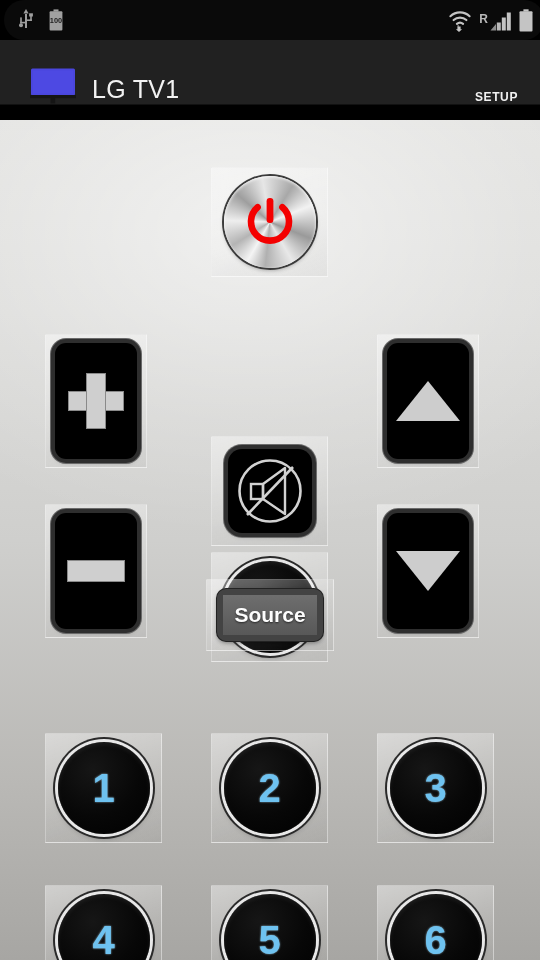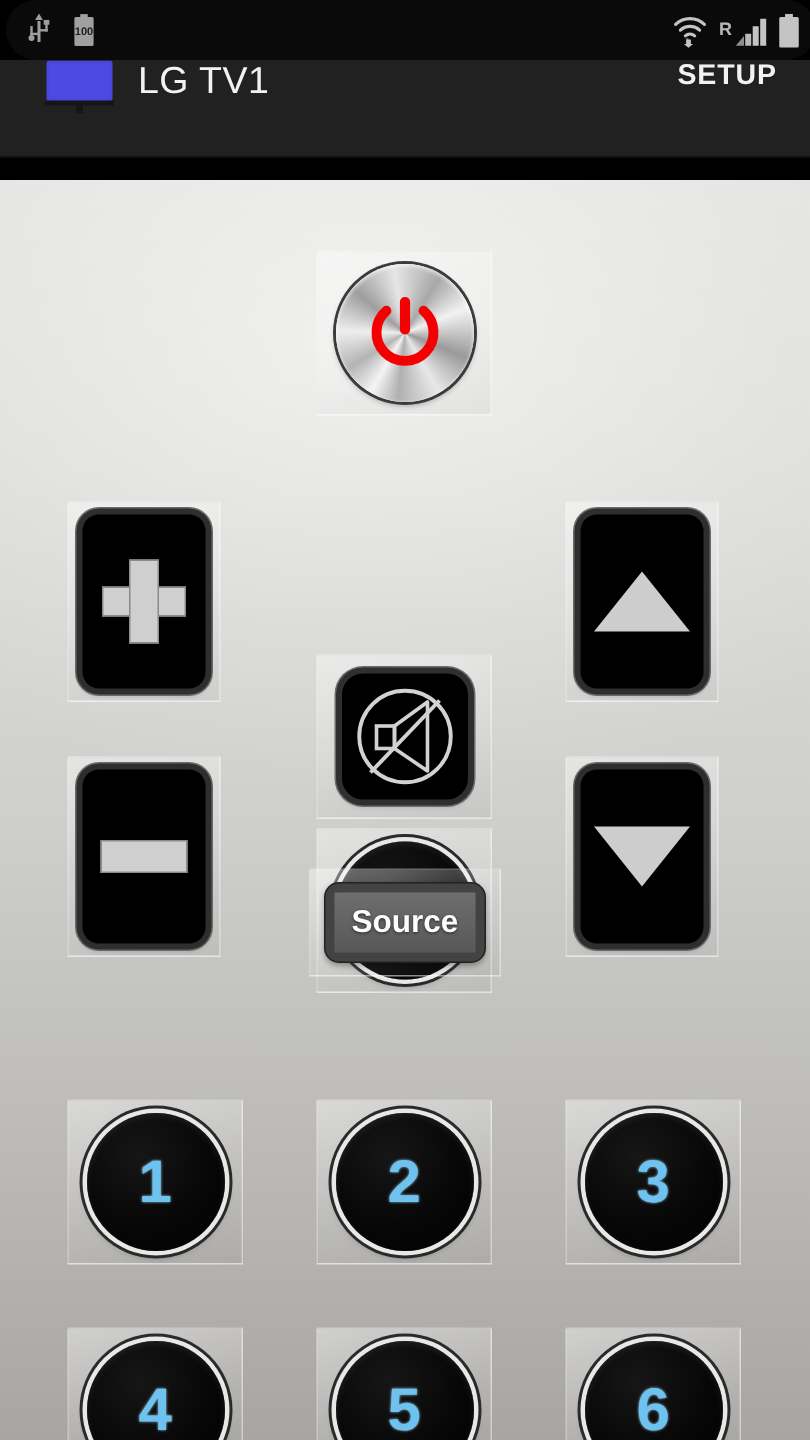--- a/index.html
+++ b/index.html
@@ -56,36 +56,36 @@
     white-space: nowrap;
   }
 
   
   .appbar {
     position: absolute;
     top: 40px; left: 0;
     width: 540px; height: 65px;
     background: #212121;
     display: flex;
-    align-items: flex-start;
+    align-items: flex-end;
     padding: 0 22px 0 30px;
     border-bottom: 1px solid #111;
   }
   .tv-icon { width: 46px; height: 36px; position: relative; display:block; }
   .appbar-title {
     color: #f2f2f2;
     font-size: 25px;
     margin-left: 16px;
     letter-spacing: 0.3px;
     white-space: nowrap;
   }
   .setup-btn {
     margin-left: auto;
     color: #f2f2f2;
-    font-size: 19px;
+    font-size: 12px;
     font-weight: bold;
     letter-spacing: 0.6px;
     cursor: pointer;
   }
 
   
   .remote {
     position: absolute;
     top: 120px; left: 0;
     width: 540px; height: 876px;

